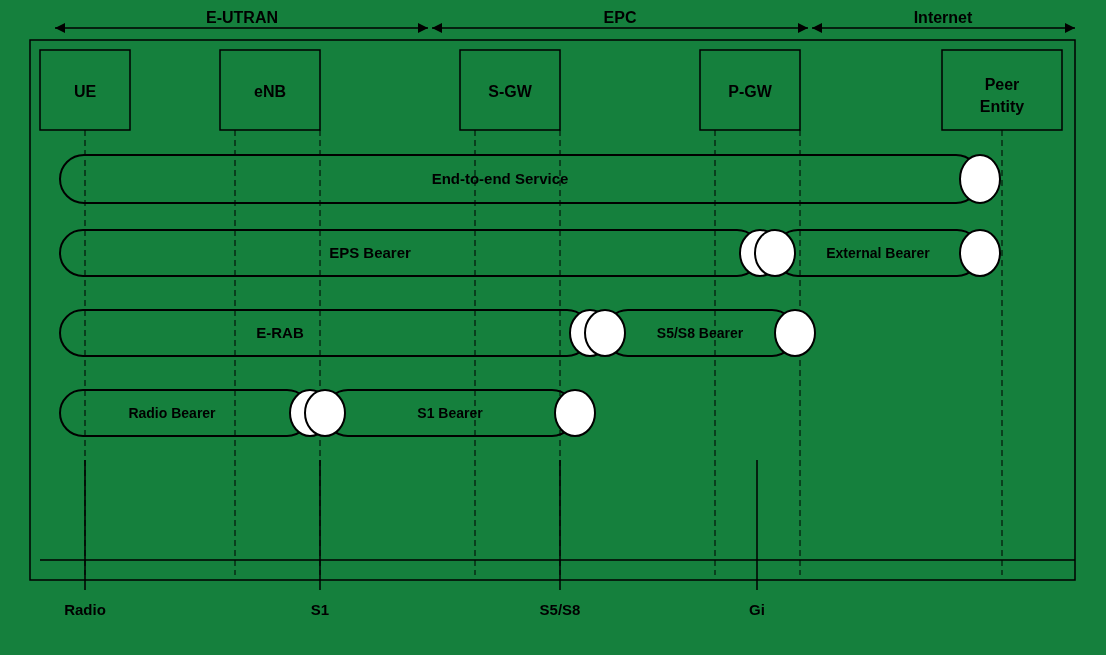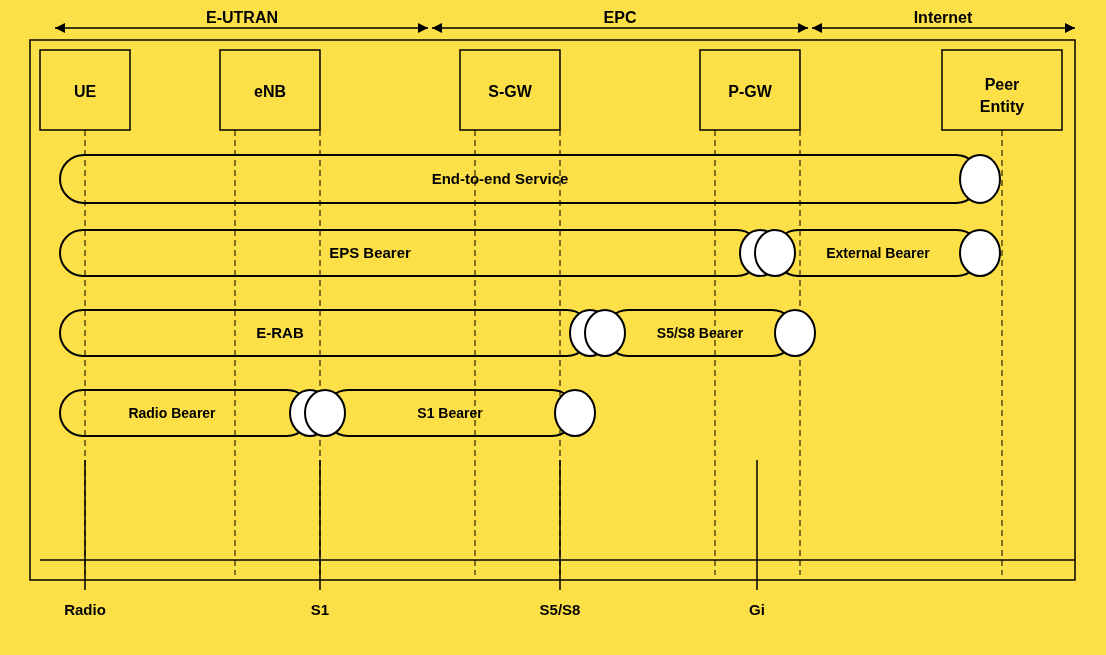--- a/index.html
+++ b/index.html
@@ -8,21 +8,21 @@
       font-family: Arial, sans-serif;
       width: 1106px;
       height: 655px;
       overflow: hidden;
       position: relative;
     }
     .diagram-container {
       width: 1106px;
       height: 655px;
       position: relative;
-      background: #fde047;
+      background: #15803d;
     }
     svg {
       position: absolute;
       top: 0; left: 0;
       width: 1106px;
       height: 655px;
     }
   </style>
 </head>
 <body>

